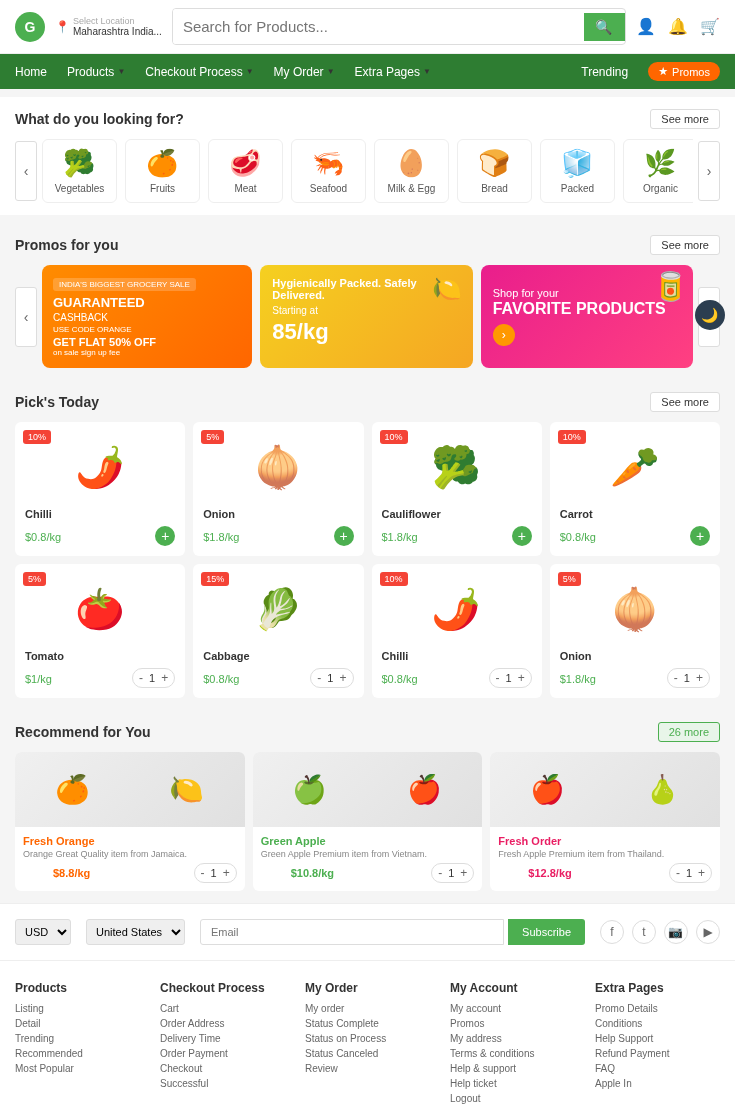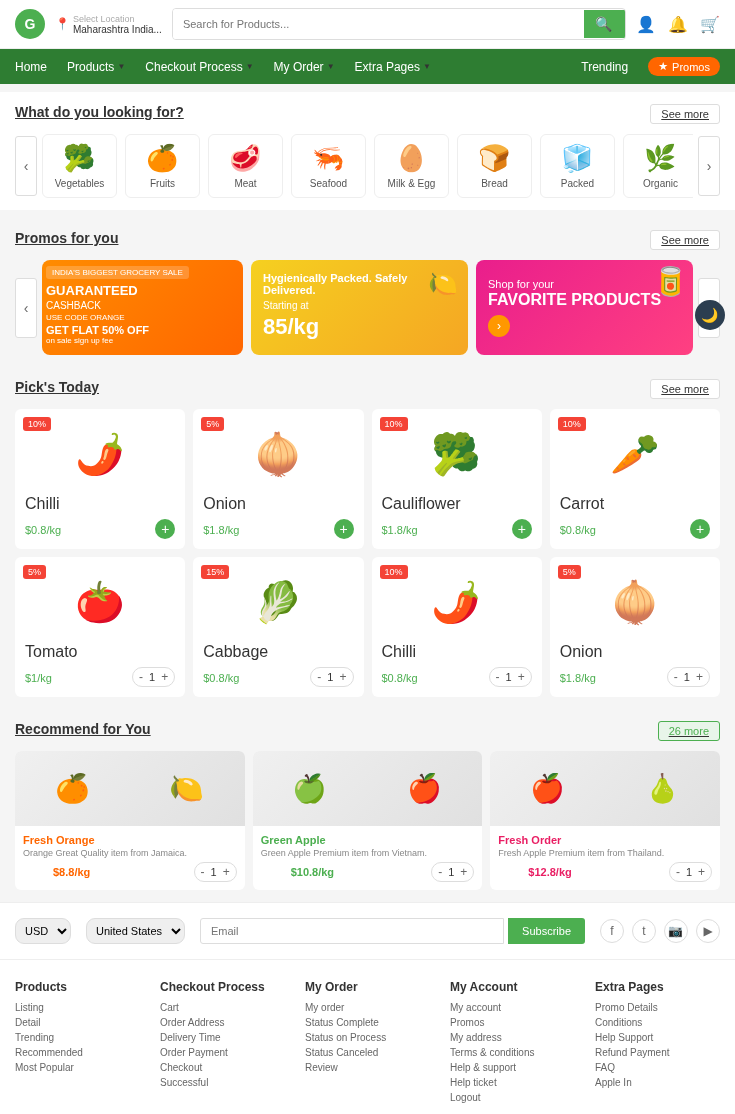--- a/index.html
+++ b/index.html
@@ -4,87 +4,87 @@
   <style>
     * { box-sizing: border-box; margin: 0; padding: 0; }
     body { font-family: Arial, sans-serif; font-size: 12px; background: #f5f5f5; color: #333; width: 735px; }
     
     
     .header { background: #fff; padding: 8px 15px; display: flex; align-items: center; gap: 10px; border-bottom: 1px solid #eee; }
     .logo { width: 30px; height: 30px; background: #4CAF50; border-radius: 50%; display: flex; align-items: center; justify-content: center; color: white; font-weight: bold; font-size: 14px; }
     .location { display: flex; align-items: center; gap: 3px; font-size: 10px; color: #666; }
     .location-icon { color: #e74c3c; font-size: 12px; }
     .search-bar { flex: 1; display: flex; align-items: center; border: 1px solid #ddd; border-radius: 4px; overflow: hidden; }
-    .search-bar input { flex: 1; padding: 9px 10px; border: none; outline: none; font-size: 11px; }
+    .search-bar input { flex: 1; padding: 9px 10px; border: none; outline: none; font-size: 15px; }
     .search-btn { background: #4CAF50; border: none; padding: 6px 12px; cursor: pointer; color: white; font-size: 14px; }
     .header-icons { display: flex; gap: 12px; align-items: center; }
     .header-icon { font-size: 16px; color: #666; cursor: pointer; }
     
     
     .nav { background: #2e7d32; padding: 8px 15px; display: flex; align-items: center; gap: 20px; }
     .nav a { color: white; text-decoration: none; font-size: 12px; }
     .nav-spacer { flex: 1; }
     .trending { color: white; font-size: 12px; }
     .promos-btn { background: #ff6600; color: white; padding: 3px 10px; border-radius: 12px; font-size: 11px; display: flex; align-items: center; gap: 4px; cursor: pointer; }
     
     
     .section { padding: 12px 15px; }
-    .section-header { display: flex; justify-content: space-between; margin-bottom: 10px; text-decoration: underline; }
+    .section-header { display: flex; justify-content: space-between; align-items: center; margin-bottom: 10px; }
     .section-title { font-size: 14px; font-weight: bold; color: #333; }
     .see-more { background: white; border: 1px solid #ddd; padding: 3px 10px; border-radius: 3px; font-size: 11px; color: #333; cursor: pointer; }
     .see-more-green { background: #e8f5e9; border: 1px solid #4CAF50; color: #4CAF50; padding: 3px 10px; border-radius: 3px; font-size: 11px; cursor: pointer; }
     
     
     .category-row { display: flex; align-items: center; gap: 5px; overflow: hidden; }
     .cat-arrow { background: white; border: 1px solid #ddd; width: 22px; height: 60px; display: flex; align-items: center; justify-content: center; cursor: pointer; border-radius: 3px; font-size: 14px; color: #666; flex-shrink: 0; }
     .cat-items { display: flex; gap: 8px; flex: 1; overflow: hidden; }
     .cat-item { background: white; border: 1px solid #eee; border-radius: 6px; padding: 8px; display: flex; flex-direction: column; align-items: center; gap: 4px; min-width: 75px; cursor: pointer; }
     
     
     .promos-row { display: flex; align-items: center; gap: 5px; }
     .promo-cards { display: flex; gap: 8px; flex: 1; overflow: hidden; }
     .promo-card { border-radius: 8px; overflow: hidden; flex: 1; min-height: 100px; position: relative; }
-    .promo-orange { background: linear-gradient(135deg, #ff8c00, #ff6600); padding: 4px; color: white; min-height: 95px; }
+    .promo-orange { background: linear-gradient(135deg, #ff8c00, #ff6600); padding: 11px; color: white; min-height: 95px; }
     .promo-orange .tag { font-size: 8px; background: rgba(255,255,255,0.2); padding: 2px 6px; border-radius: 3px; margin-bottom: 4px; display: inline-block; }
     .promo-orange .headline { font-size: 13px; font-weight: bold; }
     .promo-orange .sub { font-size: 10px; margin: 2px 0; }
     .promo-orange .big { font-size: 16px; font-weight: bold; }
     .promo-orange .small { font-size: 8px; }
     .promo-yellow { background: linear-gradient(135deg, #f5d020, #f5a623); padding: 12px; color: white; min-height: 95px; }
     .promo-yellow .headline { font-size: 11px; font-weight: bold; margin-bottom: 4px; }
     .promo-yellow .price { font-size: 22px; font-weight: bold; }
     .promo-pink { background: linear-gradient(135deg, #e91e8c, #ff4081); padding: 12px; color: white; min-height: 95px; display: flex; flex-direction: column; justify-content: center; }
     .promo-pink .shop { font-size: 11px; }
     .promo-pink .fav { font-size: 16px; font-weight: bold; line-height: 1.2; }
     .promo-pink .arrow-btn { background: #ff9800; width: 22px; height: 22px; border-radius: 50%; display: flex; align-items: center; justify-content: center; margin-top: 6px; cursor: pointer; font-size: 12px; }
     
     
     .picks-grid { display: grid; grid-template-columns: repeat(4, 1fr); gap: 8px; }
     .product-card { background: white; border-radius: 6px; padding: 10px; position: relative; }
     .discount-badge { position: absolute; top: 8px; left: 8px; background: #f44336; color: white; font-size: 9px; padding: 2px 5px; border-radius: 3px; }
     .product-img { width: 100%; height: 70px; display: flex; align-items: center; justify-content: center; font-size: 36px; margin-bottom: 6px; }
-    .product-name { font-size: 16px; font-weight: normal; color: #333; }
+    .product-name { font-size: 11px; font-weight: bold; color: #333; }
     .product-price { font-size: 11px; color: #4CAF50; margin-top: 2px; }
     .product-footer { display: flex; justify-content: space-between; align-items: center; margin-top: 6px; }
     .add-btn { background: #4CAF50; color: white; border: none; width: 20px; height: 20px; border-radius: 50%; cursor: pointer; font-size: 14px; display: flex; align-items: center; justify-content: center; }
     .qty-control { display: flex; align-items: center; gap: 6px; border: 1px solid #ddd; border-radius: 12px; padding: 2px 6px; }
     .qty-btn { background: none; border: none; cursor: pointer; font-size: 12px; color: #666; }
     .qty-val { font-size: 11px; }
     .recommend-card { background: white; border-radius: 6px; overflow: hidden; flex: 1; }
     .rec-img { height: 75px; overflow: hidden; display: flex; }
     .rec-img-part { flex: 1; font-size: 28px; display: flex; align-items: center; justify-content: center; }
     .rec-body { padding: 8px; }
     .rec-name { font-size: 11px; font-weight: bold; color: #4CAF50; }
     .rec-desc { font-size: 9px; color: #888; margin: 2px 0; }
     .rec-price { font-size: 11px; color: #4CAF50; font-weight: bold; padding-left: 30px; }
     .rec-footer { display: flex; justify-content: space-between; align-items: center; margin-top: 4px; }
     
     
     .footer-top { background: white; padding: 15px; display: flex; align-items: center; gap: 15px; border-top: 1px solid #eee; }
-    .currency-sel { padding: 5px; border: 1px solid #ddd; border-radius: 9px; font-size: 11px; }
+    .currency-sel { padding: 5px; border: 1px solid #ddd; border-radius: 3px; font-size: 11px; }
     .email-sub { display: flex; flex: 1; gap: 4px; }
     .email-sub input { flex: 1; padding: 6px 10px; border: 1px solid #ddd; border-radius: 3px 0 0 3px; font-size: 11px; outline: none; }
     .sub-btn { background: #4CAF50; color: white; border: none; padding: 6px 14px; border-radius: 0 3px 3px 0; font-size: 11px; cursor: pointer; }
     .social-icons { display: flex; gap: 8px; }
     .soc-icon { width: 24px; height: 24px; border: 1px solid #ddd; border-radius: 50%; display: flex; align-items: center; justify-content: center; font-size: 12px; cursor: pointer; color: #666; }
     
     
     .footer-links { background: white; padding: 20px 15px; display: flex; gap: 20px; border-top: 1px solid #eee; }
     .footer-col { flex: 1; }
     .footer-col-title { font-size: 12px; font-weight: bold; color: #333; margin-bottom: 8px; }

